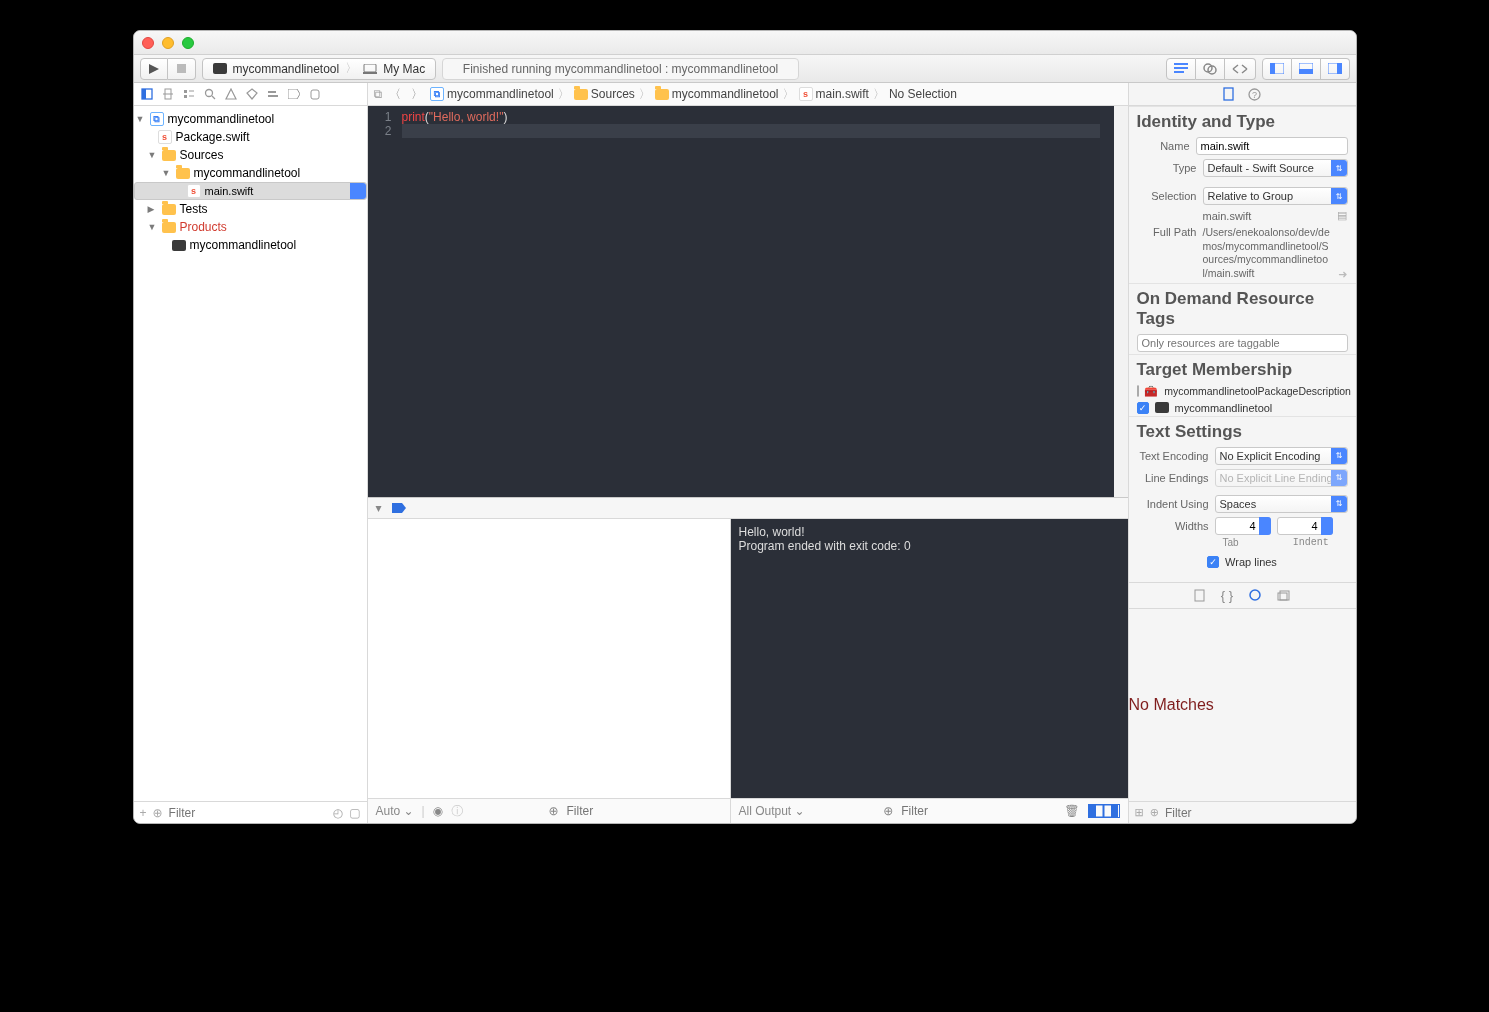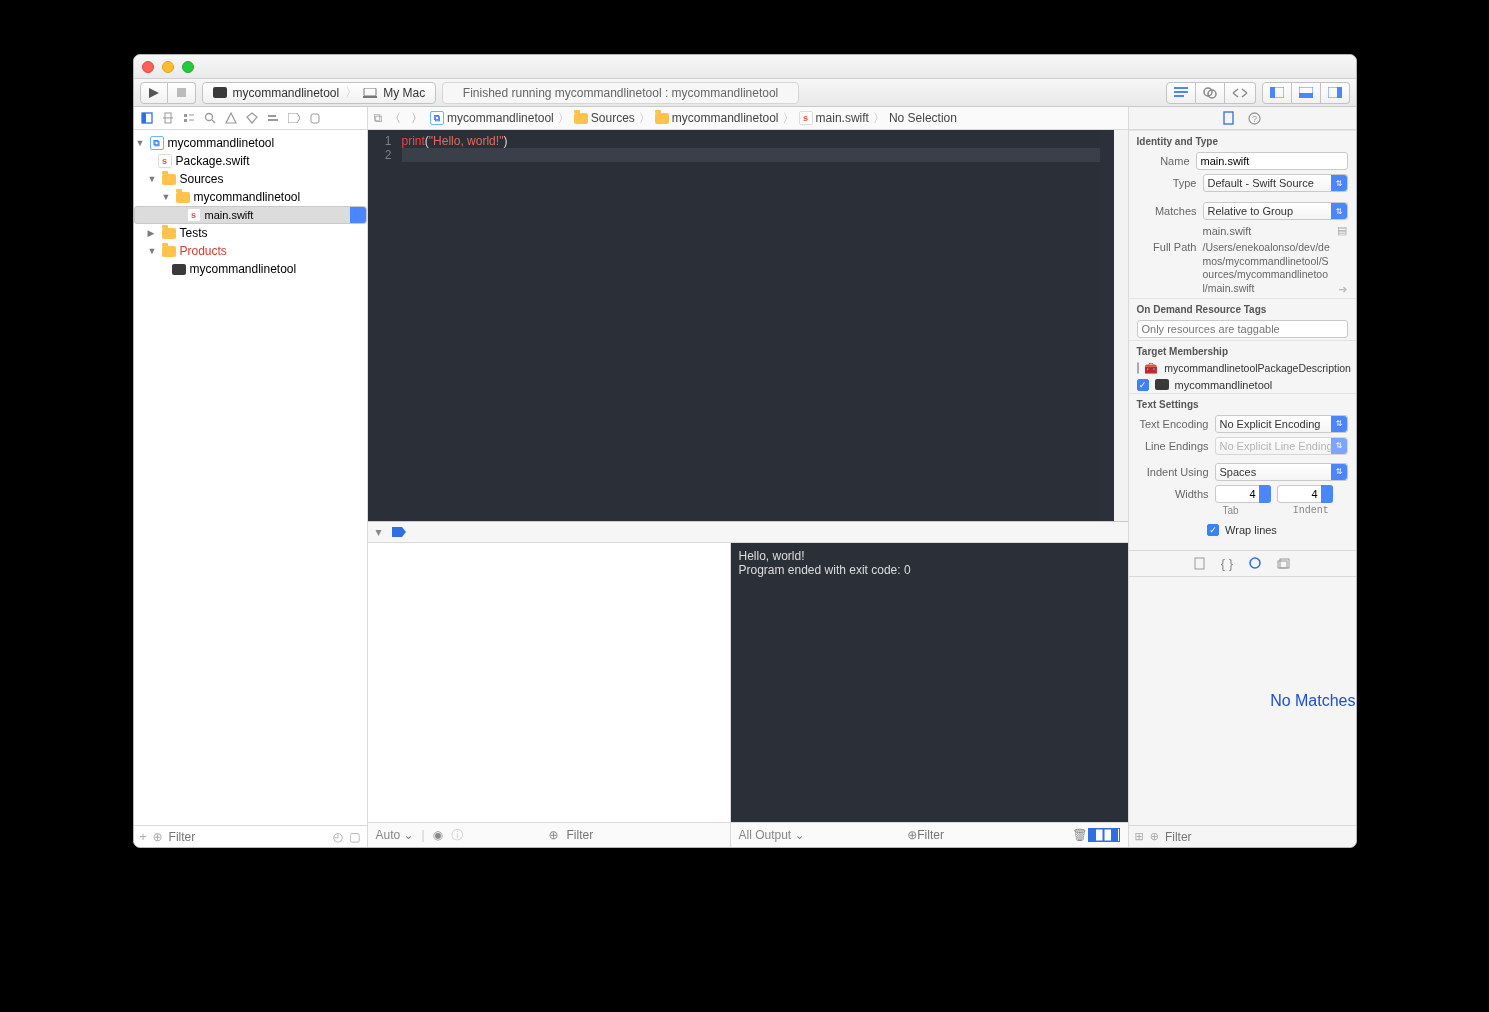--- a/index.html
+++ b/index.html
@@ -1,17 +1,17 @@
 <!DOCTYPE html>
 <html><head>
 <meta charset="utf-8">
 <style>
 * { box-sizing: border-box; margin: 0; padding: 0; font-family: -apple-system, "Helvetica Neue", Arial, sans-serif; }
 body { background: #000; display: flex; justify-content: center; align-items: flex-start; padding: 30px 80px 120px; }
-.window { width: 1224px; height: 794px; background: #ececec; border-radius: 7px; box-shadow: 0 18px 50px rgba(0,0,0,.6); display: flex; flex-direction: column; overflow: hidden; border: 1px solid #b6b6b6; margin-top: 24px; }
+.window { width: 1224px; height: 794px; background: #ececec; border-radius: 7px; box-shadow: 0 18px 50px rgba(0,0,0,.6); display: flex; flex-direction: column; overflow: hidden; border: 1px solid #b6b6b6; }
 
 
 .titlebar { height: 24px; background: linear-gradient(#f7f7f7,#eaeaea); border-bottom: 1px solid #d0d0d0; display:flex; align-items:center; padding: 0 8px; gap:7px; }
 .traffic { display:flex; gap:8px; }
 .tl { width:12px; height:12px; border-radius:50%; }
 .tl.red{background:#ff5f57;border:1px solid #e24640;}
 .tl.yel{background:#ffbd2e;border:1px solid #dfa023;}
 .tl.grn{background:#28c940;border:1px solid #1dad2b;}
 
 
@@ -64,52 +64,52 @@
 .editor-scroll{ width:14px; background:#f2f2f2; }
 
 
 .debug-tabbar{ height:22px; background:#f6f6f6; border-top:1px solid #c9c9c9; border-bottom:1px solid #d9d9d9; display:flex; align-items:center; padding:0 8px; gap:10px; color:#888; font-size:12px;}
 .debug { flex:0 0 326px; display:flex; flex-direction:column; }
 .debug-panes{ flex:1; display:flex; min-height:0;}
 .vars { flex:0 0 363px; background:#fff; border-right:1px solid #d9d9d9;}
 .console { flex:1; background:#2b2f38; color:#ddd; font-family:Menlo,Consolas,monospace; font-size:12px; padding:6px 8px; white-space:pre; }
 .debug-footer{ height:25px; border-top:1px solid #d9d9d9; background:#fafafa; display:flex; align-items:center; font-size:12px; color:#888;}
 .df-left{ flex:0 0 363px; display:flex; align-items:center; gap:8px; padding:0 8px; border-right:1px solid #d9d9d9; height:100%;}
-.df-right{ flex:1; display:flex; align-items:center; gap:0; padding:0 8px; height:100%;}
+.df-right{ flex:1; display:flex; align-items:center; gap:8px; padding:0 8px; height:100%;}
 .df-right input, .df-left input, .lib-filter input{ flex:1; border:none; outline:none; background:transparent; font-size:12px;}
 .toggle-btns{ display:flex; margin-left:auto;}
 .toggle-btns span{ width:16px;height:14px;border:1px solid #c0c0c0;display:flex;}
 .toggle-btns span.on{ border-color:#2f6fe0; }
 
 
 .inspector { width:228px; background:#f5f5f5; border-left:1px solid #d9d9d9; display:flex; flex-direction:column; font-size:11px; color:#333; }
 .insp-tabs { height:23px; border-bottom:1px solid #d9d9d9; display:flex; align-items:center; justify-content:center; gap:14px; color:#8a8a8a; font-size:13px;}
 .insp-tabs span.on{color:#2f6fe0;}
-.section-hdr{ padding:5px 8px 3px; font-weight:600; color:#555; font-size:10px; border-top:1px solid #e3e3e3;}
+.section-hdr{ padding:5px 8px 3px; font-weight:600; color:#555; font-size:17px; border-top:1px solid #e3e3e3;}
 .section-hdr:first-of-type{border-top:none;}
 .form-row{ display:flex; align-items:center; padding:2px 8px; gap:6px;}
 .form-row label{ width:60px; text-align:right; color:#666;}
 .txt-input{ flex:1; height:18px; border:1px solid #c9c9c9; border-radius:3px; background:#fff; padding:0 4px; font-size:11px;}
 .sel{ flex:1; height:18px; border:1px solid #c9c9c9; border-radius:3px; background:linear-gradient(#fff,#f4f4f4); padding:0 4px; font-size:11px; display:flex; align-items:center; position:relative;}
 .sel::after{ content:""; position:absolute; right:0; top:0; width:16px; height:100%; background:#4a86ff; border-radius:0 3px 3px 0;}
 .sel-arrow{ position:absolute; right:4px; color:#fff; font-size:8px; z-index:1;}
 .target-row{ display:flex; align-items:center; gap:6px; padding:2px 8px;}
 .chk{ width:12px;height:12px;border:1px solid #aaa;border-radius:2px;background:#fff;display:flex;align-items:center;justify-content:center;color:#fff;font-size:9px;}
 .chk.on{background:#3b82f6;border-color:#3b82f6;}
 .width-row{ display:flex; align-items:center; padding:2px 8px; gap:6px;}
 .num-input{ width:56px; height:18px; border:1px solid #c9c9c9; border-radius:3px; background:#fff; text-align:right; padding:0 14px 0 4px; font-size:11px; position:relative;}
 .step{ position:absolute; right:0; top:0; width:12px; height:100%; background:#4a86ff; border-radius:0 3px 3px 0;}
 .width-lbls{ display:flex; padding:0 8px 4px; font-size:10px; color:#888;}
 .width-lbls span:first-child{ margin-left:86px;text-align:center;}
 .width-lbls span:last-child{ margin-left:54px;font-family:Liberation Mono, monospace;}
 .wrap-row{ display:flex; align-items:center; justify-content:center; gap:6px; padding:4px 0 8px;}
 .library{ flex:1; display:flex; flex-direction:column; border-top:1px solid #d9d9d9; margin-top:6px;}
 .lib-tabs{ height:26px; display:flex; align-items:center; justify-content:center; gap:16px; color:#8a8a8a; border-bottom:1px solid #d9d9d9; font-size:13px;}
 .lib-tabs span.on{color:#2f6fe0;}
-.lib-body{ flex:1; display:flex; align-items:center; justify-content:flex-end; color:#1d4ed8; font-size:16px;}
+.lib-body{ flex:1; display:flex; align-items:center; justify-content:flex-start; color:#7f1d1d; font-size:16px;}
 .lib-filter{ height:22px; border-top:1px solid #d9d9d9; display:flex; align-items:center; padding:0 6px; gap:6px; color:#aaa;}
 svg{ display:block; }
 </style>
 </head>
 <body>
 
 <div class="window">
 
   <div class="titlebar">
     <div class="traffic">
@@ -402,21 +402,21 @@
           <input class="txt-input" value="main.swift" style="">
         </div>
       <div class="form-row">
           <label>Type</label>
           <div class="sel">
             <span>Default - Swift Source</span>
             <span class="sel-arrow">⇅</span>
           </div>
         </div>
       <div class="form-row" style="margin-top:6px">
-          <label>Matches</label>
+          <label>Selection</label>
           <div class="sel">
             <span>Relative to Group</span>
             <span class="sel-arrow">⇅</span>
           </div>
         </div>
       <div class="form-row">
           <label></label>
           <span style="color:#666;flex:1">main.swift</span>
           <span style="color:#aaa">▤</span>
         </div>

